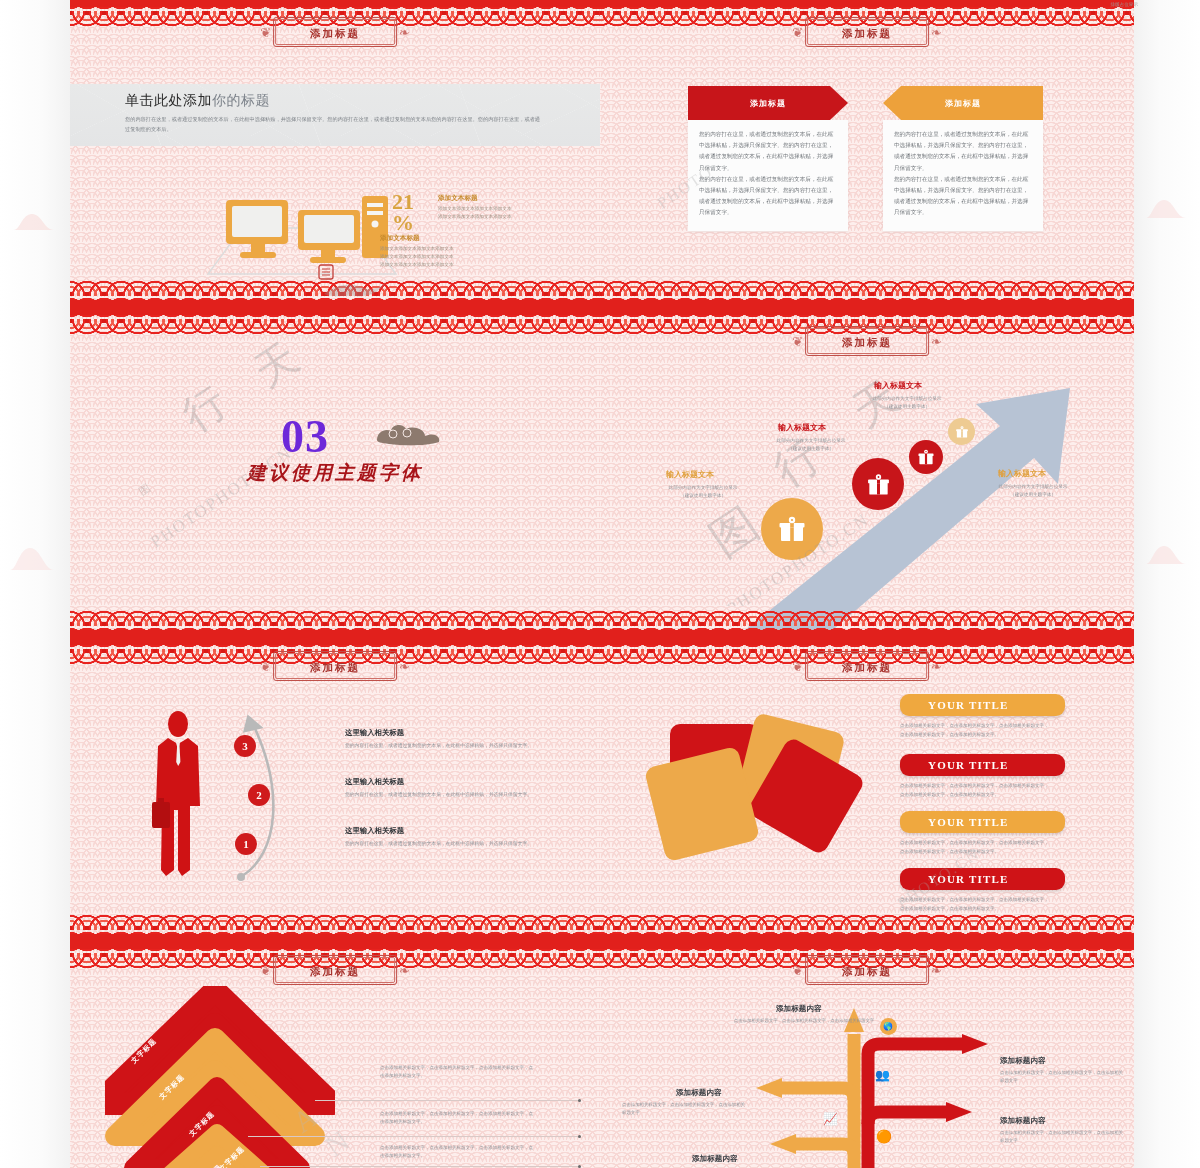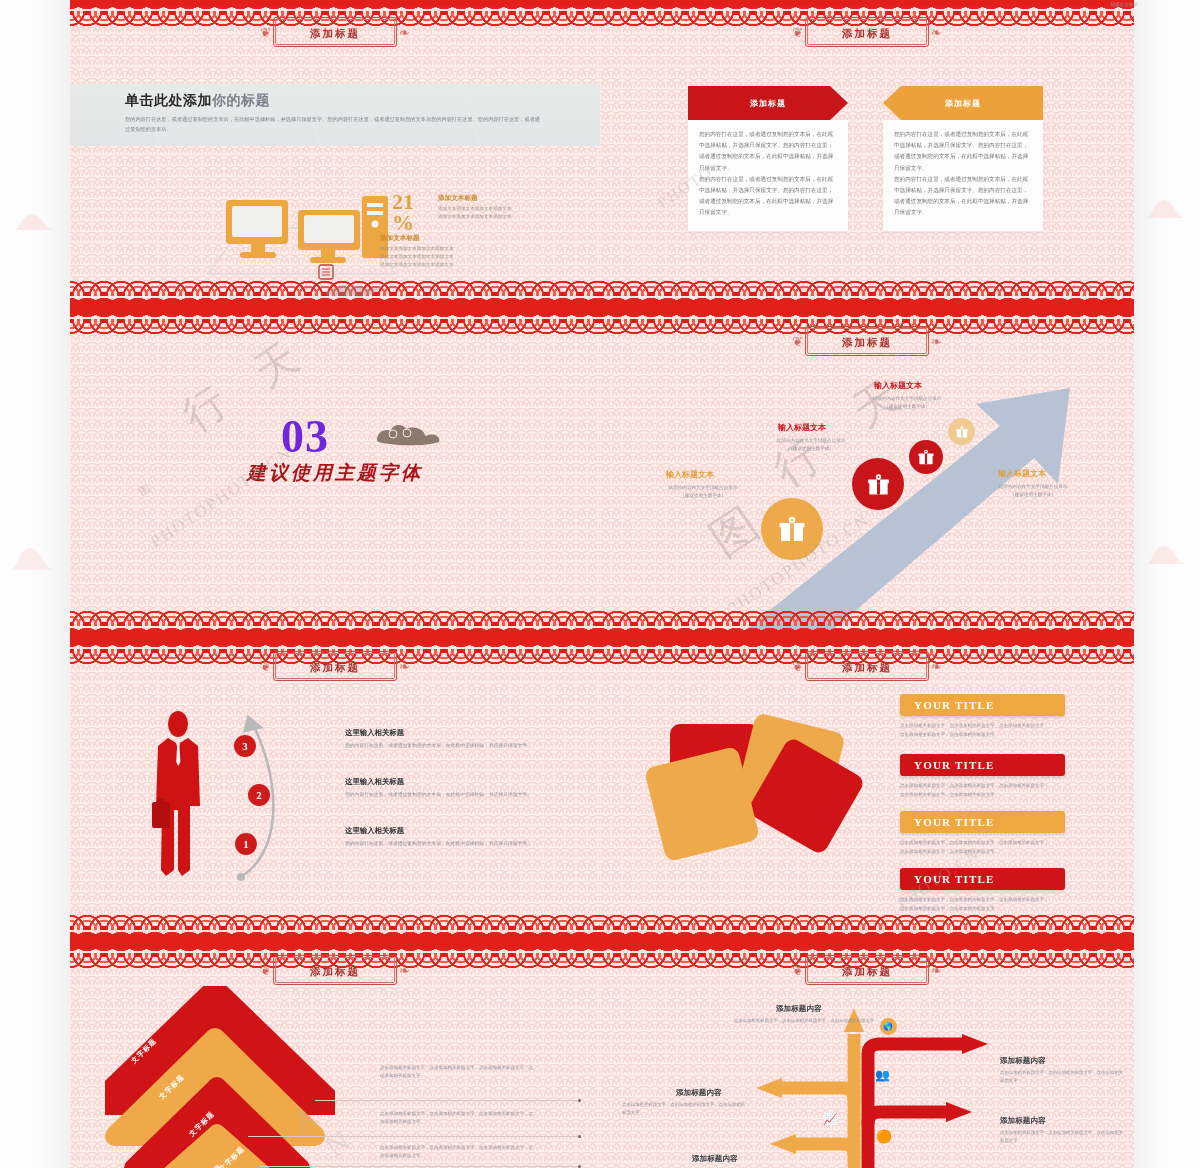--- a/index.html
+++ b/index.html
@@ -74,21 +74,21 @@
 
   
   .s1-band{position:absolute;left:0;top:84px;width:100%;height:62px;
     background:linear-gradient(180deg,#e8e9e9,#e4e5e6);z-index:5;}
   .s1-band .tri{position:absolute;inset:0;opacity:.5;
     background:
       linear-gradient(30deg,transparent 49.7%,#f0f1f1 49.8%,#f0f1f1 50.1%,transparent 50.2%),
       linear-gradient(-25deg,transparent 49.7%,#f0f1f1 49.8%,#f0f1f1 50.1%,transparent 50.2%),
       linear-gradient(70deg,transparent 49.7%,#f0f1f1 49.8%,#f0f1f1 50.1%,transparent 50.2%);
     background-size:120px 62px,90px 62px,160px 62px;}
-  .s1-title{position:absolute;left:55px;top:92px;z-index:7;font-size:14px;font-weight:bold;color:#2b2b2b;letter-spacing:.5px;}
+  .s1-title{position:absolute;left:55px;top:92px;z-index:7;font-size:14px;font-weight:normal;color:#2b2b2b;letter-spacing:.5px;}
   .s1-title .soft{color:#7b8189;}
   .s1-sub{position:absolute;left:55px;top:115px;width:420px;z-index:7;
      font-size:5.2px;line-height:1.85;color:#7a7f85;}
   .s1-stat{position:absolute;left:322px;top:192px;z-index:7;}
   .s1-num{font-size:22px;font-weight:bold;color:#d9a441;font-family:"Liberation Serif",serif;line-height:.95;}
   .s1-pct{font-size:22px;font-weight:bold;color:#d9a441;font-family:"Liberation Serif",serif;line-height:.95;}
   .s1-blk{position:absolute;z-index:7;}
   .s1-h{font-size:6.6px;font-weight:bold;color:#c78b2e;margin-bottom:2px;}
   .s1-p{font-size:4.6px;line-height:1.75;color:#9b8f80;}
 
@@ -115,22 +115,22 @@
   .g-txt{position:absolute;z-index:9;font-size:4.6px;color:#8a8f94;line-height:1.8;text-align:center;}
 
   
   .step-circle{position:absolute;width:22px;height:22px;border-radius:50%;background:#cf1a1c;
      color:#fff;font-size:11px;font-weight:bold;display:flex;align-items:center;justify-content:center;z-index:8;
      font-family:"Liberation Serif",serif;}
   .step-h{position:absolute;z-index:8;font-size:7.4px;font-weight:bold;color:#2f3438;}
   .step-p{position:absolute;z-index:8;font-size:4.8px;color:#8b9096;line-height:1.9;width:210px;}
 
   
-  .yt-bar{position:absolute;z-index:8;height:22px;border-radius:3px;
-     display:flex;align-items:center;padding-left:14px;
+  .yt-bar{position:absolute;z-index:8;height:22px;border-radius:9px;
+     display:flex;align-items:center;padding-left:28px;
      color:#fff;font-family:"Liberation Serif",serif;font-weight:bold;font-size:11px;letter-spacing:1.2px;
      box-shadow:0 2px 3px rgba(0,0,0,.12);}
   .yt-p{position:absolute;z-index:8;width:150px;font-size:4.5px;line-height:1.9;color:#8b9096;}
 
   
   .chev-label{position:absolute;z-index:9;color:#fff;font-size:7px;font-weight:bold;
      transform:rotate(-45deg);letter-spacing:1px;white-space:nowrap;}
   .cl-p{position:absolute;z-index:8;width:155px;font-size:4.5px;line-height:1.85;color:#8b9096;}
   .cl-line{position:absolute;z-index:7;height:1px;background:#d9c9c7;}
   .cl-dot{position:absolute;z-index:8;width:3px;height:3px;border-radius:50%;background:#6b6b6b;}

